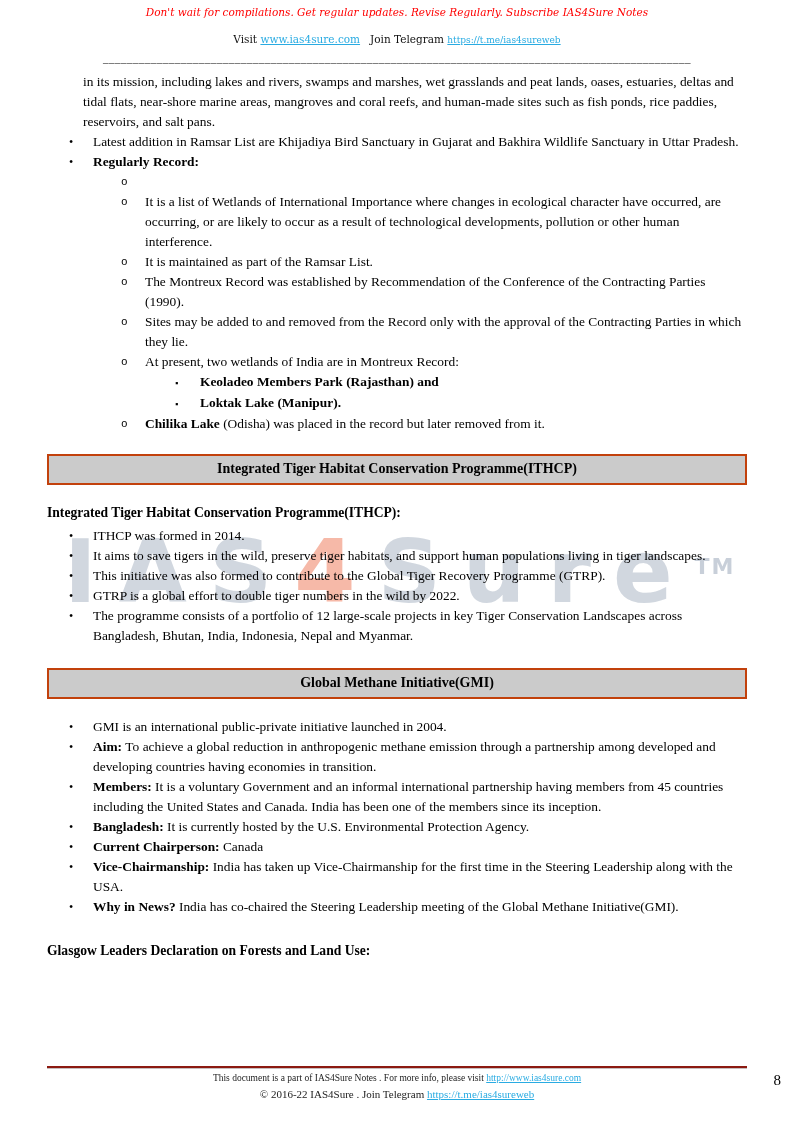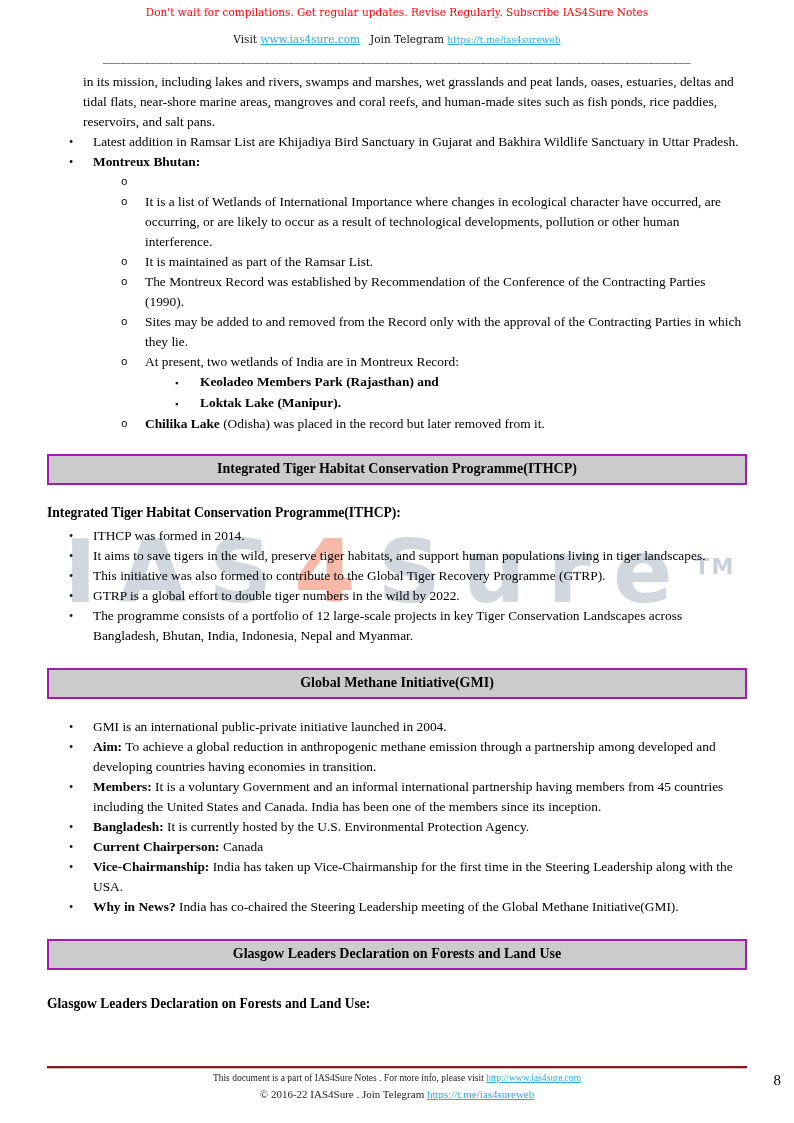--- a/index.html
+++ b/index.html
@@ -4,21 +4,21 @@
 <style>
   * { margin:0; padding:0; box-sizing:border-box; }
   html,body { background:#ffffff; }
   .page {
     position:relative; width:794px; height:1123px; background:#ffffff;
     font-family:"Liberation Serif", serif; color:#000; overflow:hidden;
   }
   
   .header { text-align:center; padding-top:3px; position:relative; z-index:2; }
   .doc-title { font-family:"DejaVu Serif", serif; font-weight:bold; font-size:22px; letter-spacing:0.3px; }
-  .tagline { margin-top:3px; color:#ff0000; font-size:10.5px; font-family:"DejaVu Serif", serif; }
+  .tagline { margin-top:3px; color:#ff0000; font-size:10.5px; font-family:"DejaVu Serif", serif;font-style:italic; }
   .linkline { margin-top:15px; font-size:10.5px; font-family:"DejaVu Serif", serif; }
   .linkline .lbl { color:#111; }
   a.link { color:#29abe2; text-decoration:underline; cursor:pointer; }
   .tg-link { font-size:9px; }
   .hdr-divider {
     margin-top:7px; font-size:11px; letter-spacing:0.5px; white-space:nowrap;
     overflow:hidden; color:#000; font-family:"Liberation Serif", serif;
   }
   
   .watermark {
@@ -33,21 +33,21 @@
   .intro { margin-left:36px; }
   .li { display:flex; }
   .mk { flex:0 0 auto; text-align:left; }
   .tx { flex:1 1 auto; }
   .l1 .mk { width:24px; margin-left:22px; font-size:12px; }
   .l2 .mk { width:24px; margin-left:74px; font-size:11px; font-family:"Liberation Mono", monospace; }
   .l3 .mk { width:25px; margin-left:128px; font-size:9px; padding-top:1px; }
   .l3 .tx { font-weight:bold; }
   .b { font-weight:bold; }
   .section-box {
-    margin:20px 0 18px 0; background:#cbcbcb; border:2px solid #a21caf;
+    margin:20px 0 18px 0; background:#cbcbcb; border:2px solid #c2410c;
     text-align:center; font-weight:bold; font-size:14px; padding:3px 0 4px 0;
   }
   .sub-heading { font-weight:bold; font-size:13.6px; margin-bottom:3px; }
   .gap-lg { margin-top:22px; }
   
   .footer { position:absolute; left:47px; right:47px; top:1066px; z-index:2; text-align:center; }
   .footer-rule { height:3px; background:#8c1a11; border-bottom:1px solid #c9bdbd; }
   .footer-line1 { margin-top:4px; font-size:9.5px; color:#222; }
   .footer-line2 { margin-top:5px; font-size:11px; color:#222; }
   .page-number { position:absolute; right:13px; top:1072px; font-size:15px; z-index:2; }
@@ -73,21 +73,21 @@
   <div class="content">
 
     <div class="intro">in its mission, including lakes and rivers, swamps and marshes, wet grasslands and peat lands, oases, estuaries, deltas and tidal flats, near-shore marine areas, mangroves and coral reefs, and human-made sites such as fish ponds, rice paddies, reservoirs, and salt pans.</div>
 
     <div class="li l1">
       <span class="mk">•</span>
       <span class="tx"><span class="b"></span><span>Latest addition in Ramsar List are Khijadiya Bird Sanctuary in Gujarat and Bakhira Wildlife Sanctuary in Uttar Pradesh.</span></span>
     </div>
     <div class="li l1">
       <span class="mk">•</span>
-      <span class="tx"><span class="b">Montreux Bhutan:</span><span></span></span>
+      <span class="tx"><span class="b">Regularly Record:</span><span></span></span>
     </div>
     <div class="li l2">
       <span class="mk">o</span>
     </div>
     <div class="li l2">
       <span class="mk">o</span>
       <span class="tx"><span class="b"></span><span>It is a list of Wetlands of International Importance where changes in ecological character have occurred, are occurring, or are likely to occur as a result of technological developments, pollution or other human interference.</span></span>
     </div>
     <div class="li l2">
       <span class="mk">o</span>
@@ -164,21 +164,20 @@
     </div>
     <div class="li l1">
       <span class="mk">•</span>
       <span class="tx"><span class="b">Vice-Chairmanship: </span><span>India has taken up Vice-Chairmanship for the first time in the Steering Leadership along with the USA.</span></span>
     </div>
     <div class="li l1">
       <span class="mk">•</span>
       <span class="tx"><span class="b">Why in News? </span><span>India has co-chaired the Steering Leadership meeting of the Global Methane Initiative(GMI).</span></span>
     </div>
 
-    <div class="section-box gap-lg">Glasgow Leaders Declaration on Forests and Land Use</div>
     <div class="sub-heading" style="margin-top:24px;">Glasgow Leaders Declaration on Forests and Land Use:</div>
 
   </div>
 
   <div class="footer">
     <div class="footer-rule"></div>
     <div class="footer-line1"><span>This document is a part of IAS4Sure Notes . For more info, please visit </span><a class="link">http://www.ias4sure.com</a></div>
     <div class="footer-line2"><span>© 2016-22 IAS4Sure . Join Telegram </span><a class="link">https://t.me/ias4sureweb</a></div>
   </div>
   <div class="page-number">8</div>

